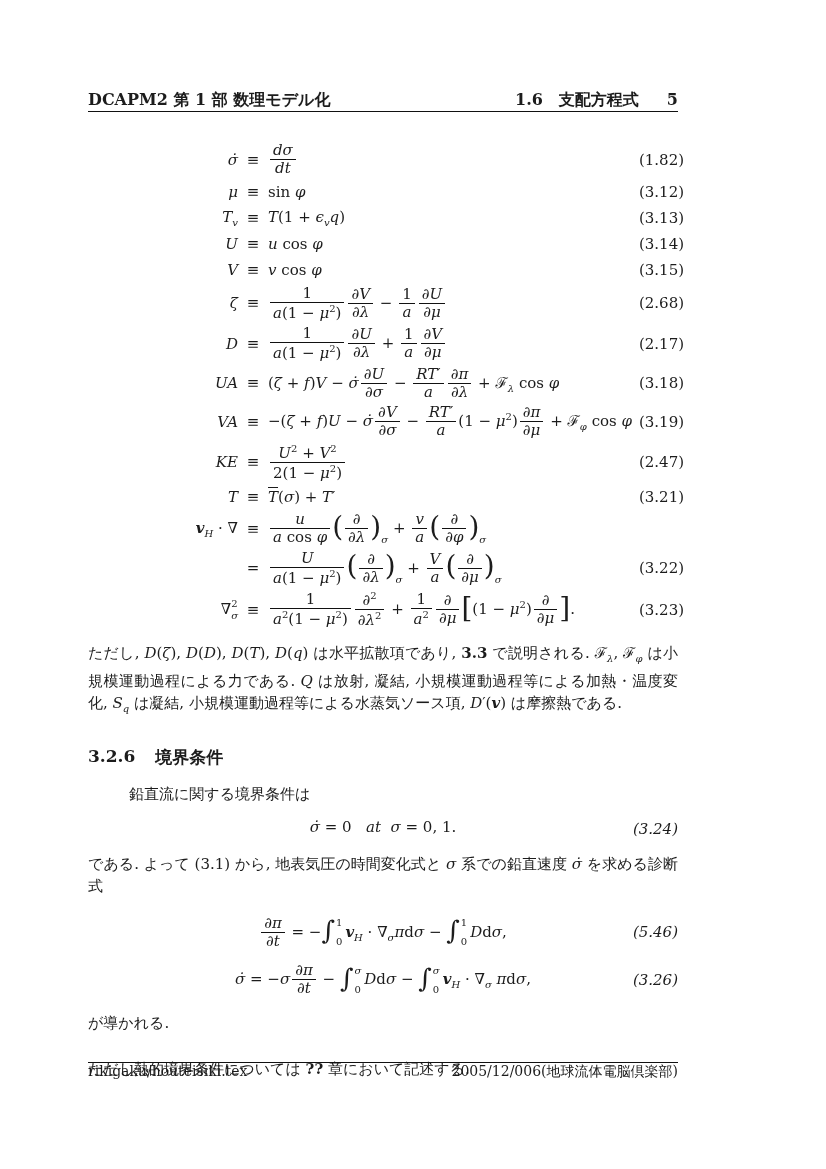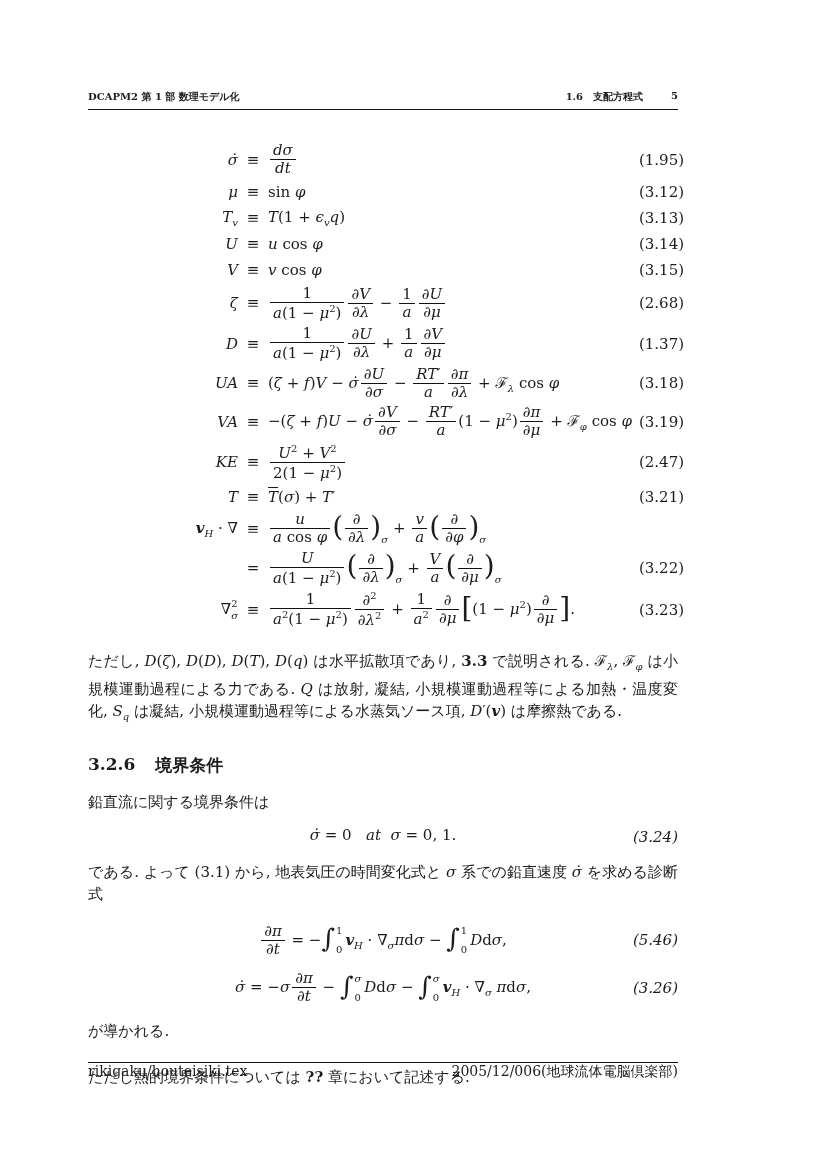--- a/index.html
+++ b/index.html
@@ -6,22 +6,22 @@
   body{
     width:826px;height:1169px;background:#ffffff;color:#1c1c1c;
     font-family:"DejaVu Serif","Liberation Serif",serif;
     position:relative;overflow:hidden;
   }
   .page{position:absolute;inset:0;}
   
   .header{
     position:absolute;left:88px;width:590px;top:90px;
     display:flex;justify-content:space-between;align-items:center;
-    font-weight:bold;font-size:10px;
-    border-bottom:1.5px solid #111;padding-bottom:5px;
+    font-weight:bold;font-size:16px;
+    border-bottom:1.5px solid #111;
   }
   .header-right{display:flex;gap:28px;}
   
   .content{position:absolute;left:88px;width:590px;top:132px;font-size:15px;}
   
   .eqgrid{
     display:grid;grid-template-columns:150px 30px 1fr 52px;
     grid-auto-rows:minmax(23px,auto);
     row-gap:3px;align-items:center;margin-top:10px;
   }
@@ -35,22 +35,22 @@
   .fr .de{border-top:1px solid #111;text-align:center;}
   sub,sup{font-size:10px;}
   .ps{font-size:10px;vertical-align:-10px;}
   .ss{display:inline-flex;flex-direction:column;font-size:10px;line-height:1.15;vertical-align:middle;text-align:left;}
   .bp,.bb{font-size:28px;line-height:0;vertical-align:middle;position:relative;top:-2px;font-weight:400;}
   .int{font-size:26px;line-height:0;vertical-align:middle;position:relative;top:-2px;}
   .lims{display:inline-flex;flex-direction:column;justify-content:space-between;height:30px;font-size:10px;vertical-align:middle;margin:0 3px 0 1px;text-align:left;}
   .ovl{text-decoration:overline;}
   
   .para{margin:0;line-height:22px;text-align:justify;}
-  .p1{margin-top:20px;}
-  .p2{margin-top:14px;}
+  .p1{margin-top:12px;}
+  .p2{margin-top:14px;margin-left:41px;}
   .p3{margin-top:10px;}
   .p4{margin-top:14px;}
   .p5{margin-top:24px;}
   
   .sechead{margin:26px 0 0 0;font-size:17px;font-weight:bold;display:flex;gap:20px;text-align:right;}
   
   .ceq{position:relative;text-align:center;margin:12px 0;min-height:24px;}
   .ceq-325{margin-top:18px;}
   .ceq-body{display:inline-block;vertical-align:middle;white-space:nowrap;}
   .ceq-tag{position:absolute;right:0;top:50%;transform:translateY(-50%);font-style:italic;}
@@ -73,21 +73,21 @@
       <span>5</span>
     </span>
   </div>
 
   <div class="content">
 
     <div class="eqgrid">
         <div class="eq-lhs"><i>σ̇</i></div>
         <div class="eq-rel">≡</div>
         <div class="eq-rhs"><span class="fr"><span class="nu"><i>dσ</i></span><span class="de"><i>dt</i></span></span></div>
-        <div class="eq-tag">(1.95)</div>
+        <div class="eq-tag">(1.82)</div>
         <div class="eq-lhs"><i>μ</i></div>
         <div class="eq-rel">≡</div>
         <div class="eq-rhs">sin <i>φ</i></div>
         <div class="eq-tag">(3.12)</div>
         <div class="eq-lhs"><i>T</i><sub><i>v</i></sub></div>
         <div class="eq-rel">≡</div>
         <div class="eq-rhs"><i>T</i>(1 + <i>ϵ</i><sub><i>v</i></sub><i>q</i>)</div>
         <div class="eq-tag">(3.13)</div>
         <div class="eq-lhs"><i>U</i></div>
         <div class="eq-rel">≡</div>
@@ -97,21 +97,21 @@
         <div class="eq-rel">≡</div>
         <div class="eq-rhs"><i>v</i> cos <i>φ</i></div>
         <div class="eq-tag">(3.15)</div>
         <div class="eq-lhs"><i>ζ</i></div>
         <div class="eq-rel">≡</div>
         <div class="eq-rhs"><span class="fr"><span class="nu">1</span><span class="de"><i>a</i>(1 − <i>μ</i><sup>2</sup>)</span></span><span class="fr"><span class="nu">∂<i>V</i></span><span class="de">∂<i>λ</i></span></span> − <span class="fr"><span class="nu">1</span><span class="de"><i>a</i></span></span><span class="fr"><span class="nu">∂<i>U</i></span><span class="de">∂<i>μ</i></span></span></div>
         <div class="eq-tag">(2.68)</div>
         <div class="eq-lhs"><i>D</i></div>
         <div class="eq-rel">≡</div>
         <div class="eq-rhs"><span class="fr"><span class="nu">1</span><span class="de"><i>a</i>(1 − <i>μ</i><sup>2</sup>)</span></span><span class="fr"><span class="nu">∂<i>U</i></span><span class="de">∂<i>λ</i></span></span> + <span class="fr"><span class="nu">1</span><span class="de"><i>a</i></span></span><span class="fr"><span class="nu">∂<i>V</i></span><span class="de">∂<i>μ</i></span></span></div>
-        <div class="eq-tag">(1.37)</div>
+        <div class="eq-tag">(2.17)</div>
         <div class="eq-lhs"><i>UA</i></div>
         <div class="eq-rel">≡</div>
         <div class="eq-rhs">(<i>ζ</i> + <i>f</i>)<i>V</i> − <i>σ̇</i><span class="fr"><span class="nu">∂<i>U</i></span><span class="de">∂<i>σ</i></span></span> − <span class="fr"><span class="nu"><i>RT</i>′</span><span class="de"><i>a</i></span></span><span class="fr"><span class="nu">∂<i>π</i></span><span class="de">∂<i>λ</i></span></span> + ℱ<sub><i>λ</i></sub> cos <i>φ</i></div>
         <div class="eq-tag">(3.18)</div>
         <div class="eq-lhs"><i>VA</i></div>
         <div class="eq-rel">≡</div>
         <div class="eq-rhs">−(<i>ζ</i> + <i>f</i>)<i>U</i> − <i>σ̇</i><span class="fr"><span class="nu">∂<i>V</i></span><span class="de">∂<i>σ</i></span></span> − <span class="fr"><span class="nu"><i>RT</i>′</span><span class="de"><i>a</i></span></span>(1 − <i>μ</i><sup>2</sup>)<span class="fr"><span class="nu">∂<i>π</i></span><span class="de">∂<i>μ</i></span></span> + ℱ<sub><i>φ</i></sub> cos <i>φ</i></div>
         <div class="eq-tag">(3.19)</div>
         <div class="eq-lhs"><i>KE</i></div>
         <div class="eq-rel">≡</div>

